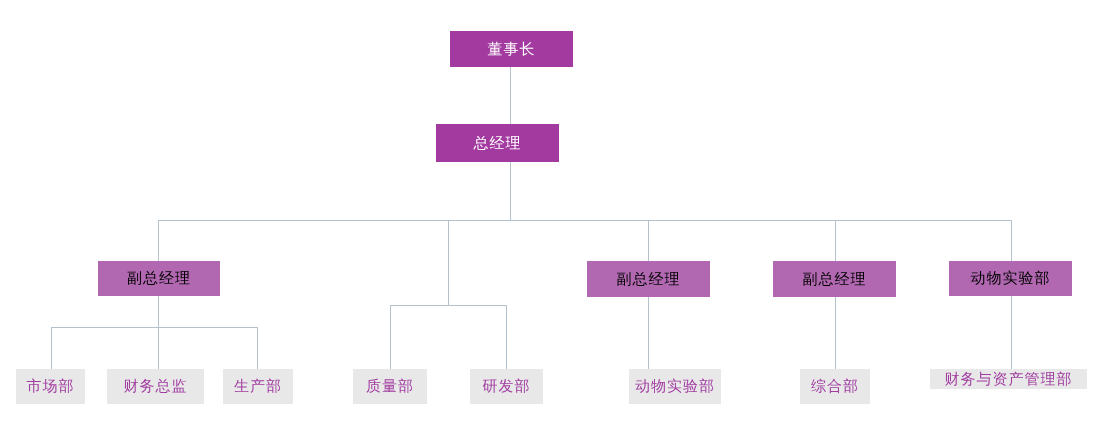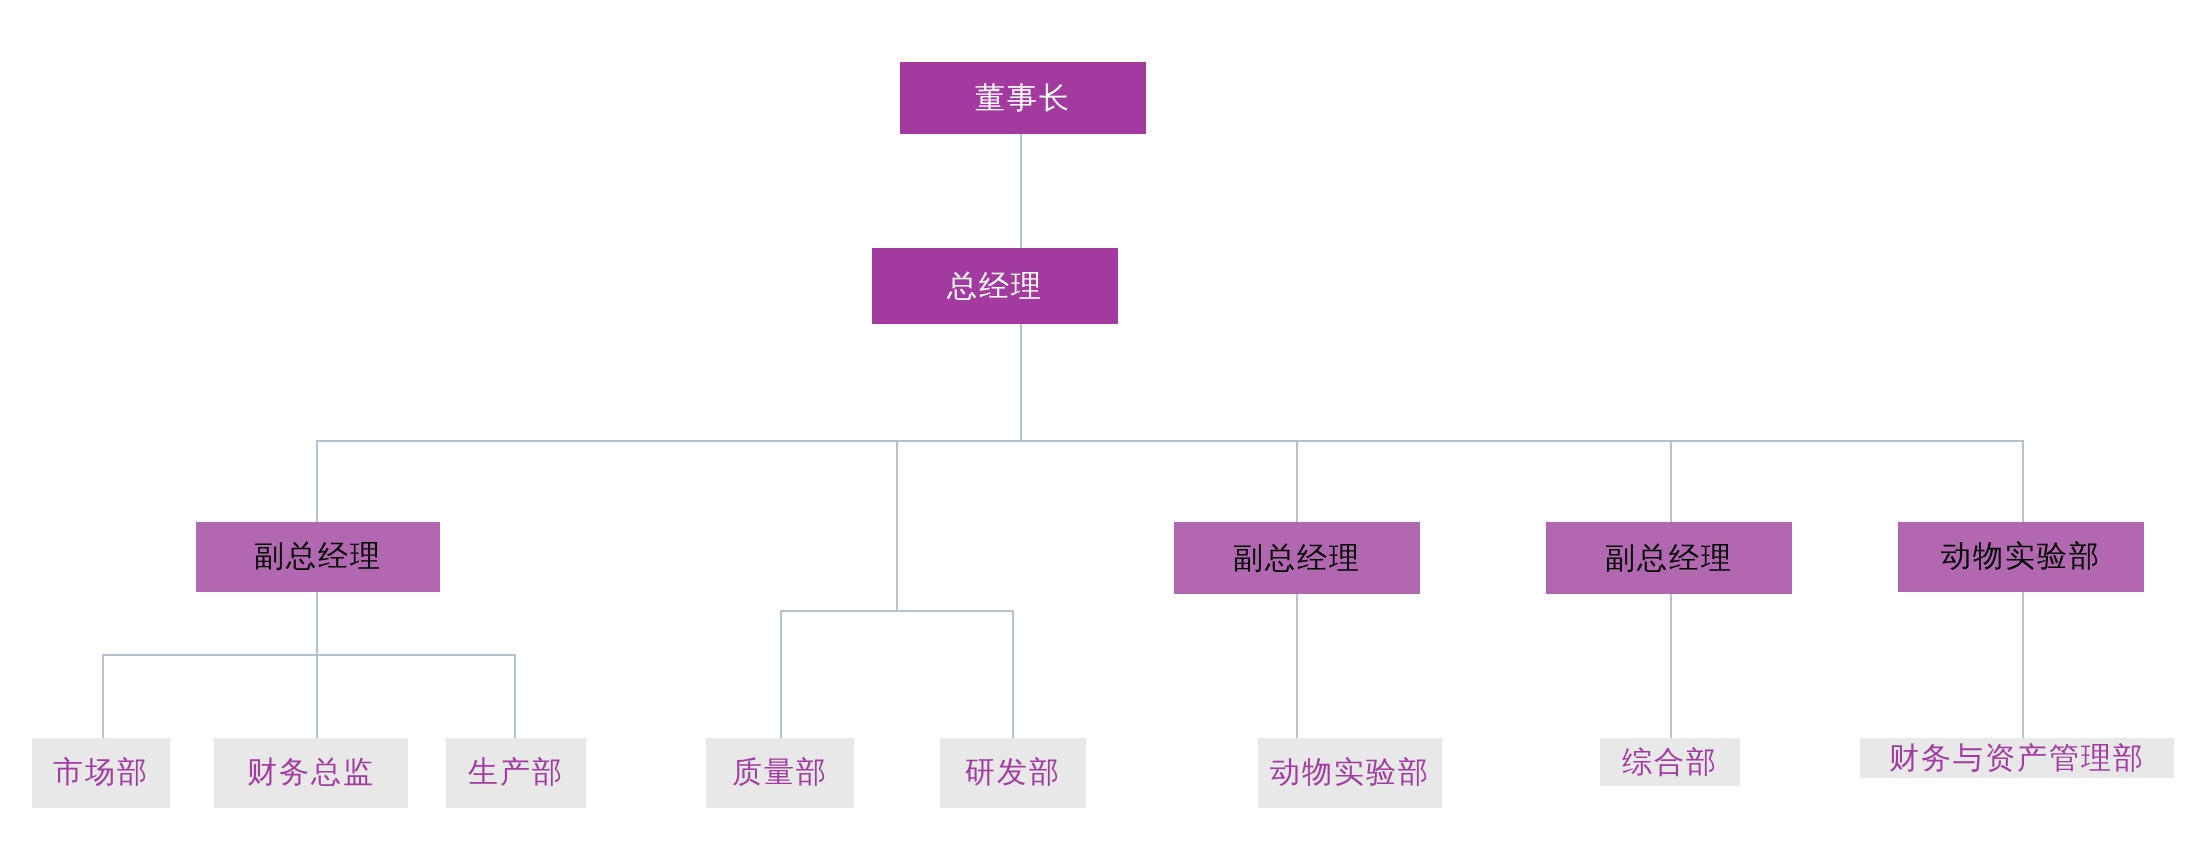--- a/index.html
+++ b/index.html
@@ -103,20 +103,20 @@
   </div>
   <div class="node dept" style="left:470px; top:369px; width:73px;  height:35px">
     <span>研发部</span>
   </div>
   <div class="node dept" style="left:353px; top:369px; width:74px;  height:35px">
     <span>质量部</span>
   </div>
   <div class="node dept" style="left:629px; top:369px; width:92px; height:35px">
     <span>动物实验部</span>
   </div>
-  <div class="node dept" style="left:800px; top:369px; width:70px;  height:24px">
+  <div class="node dept" style="left:800px; top:369px; width:70px;  height:35px">
     <span>综合部</span>
   </div>
   <div class="node dept" style="left:930px; top:369px; width:157px; height:20px">
     <span>财务与资产管理部</span>
   </div>
 
 </div>
 
 </body></html>

